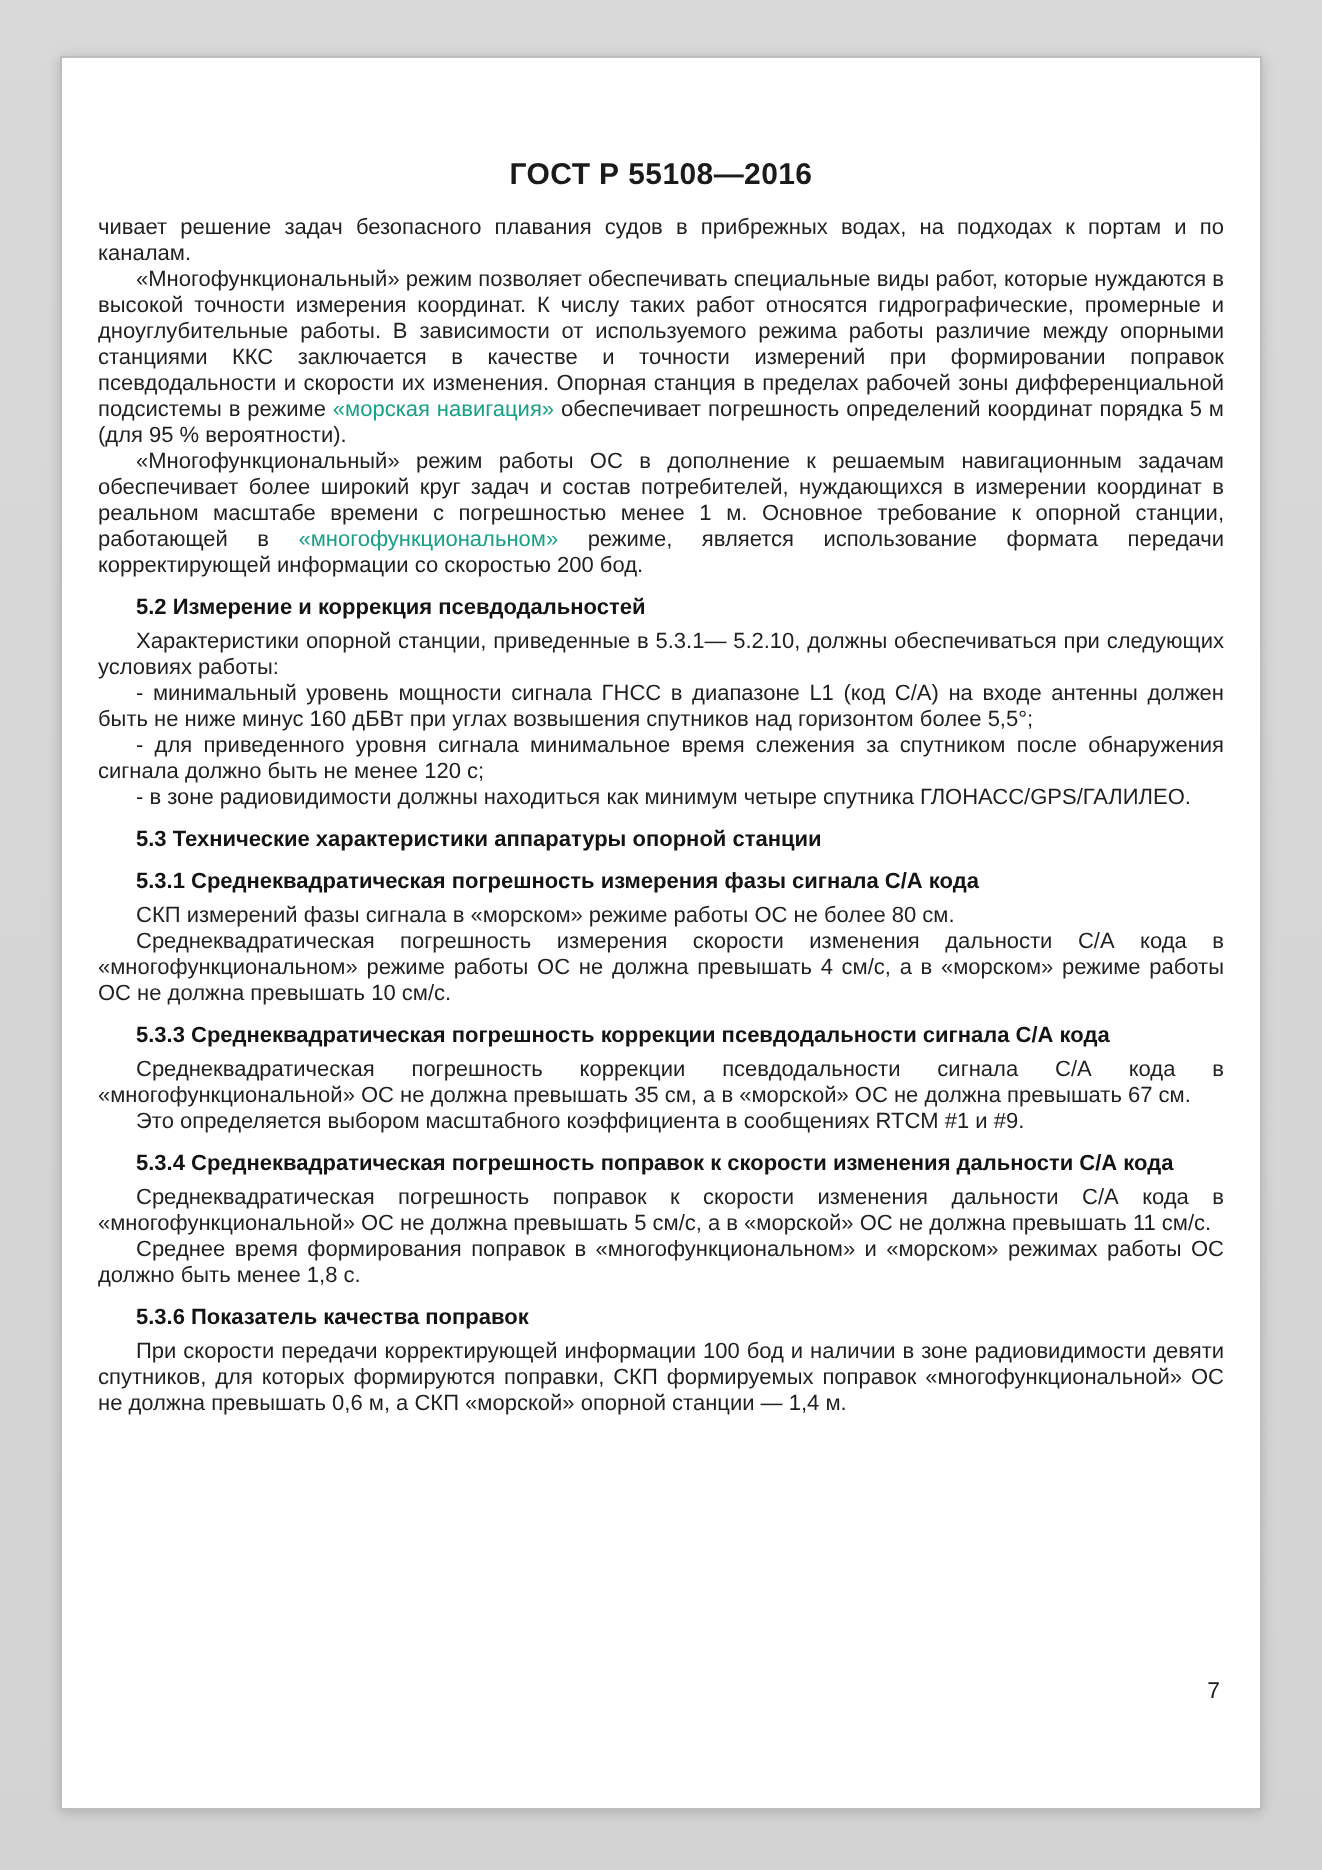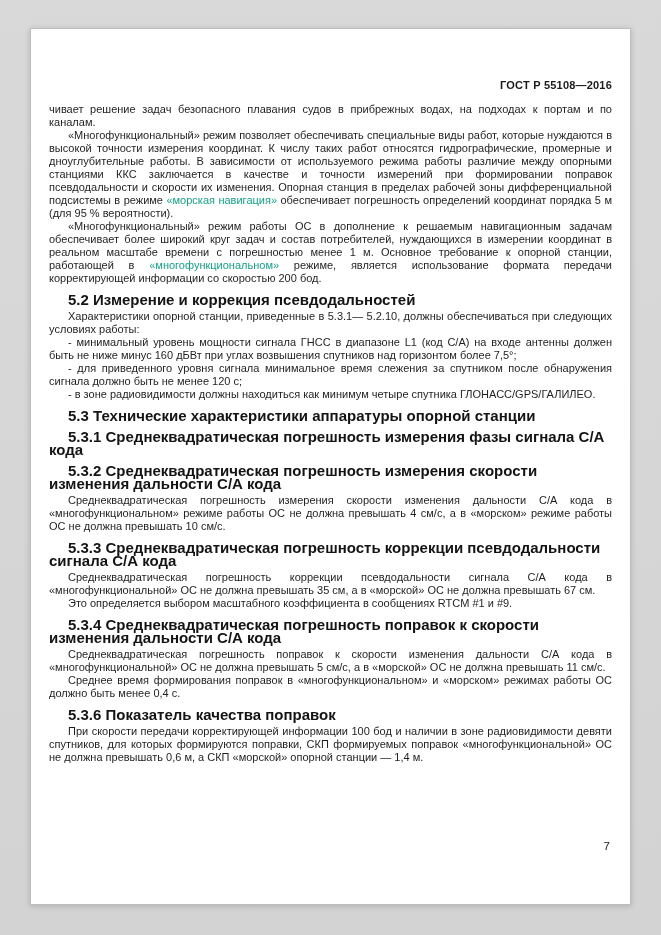--- a/index.html
+++ b/index.html
@@ -23,39 +23,39 @@
     width: 601px;
     height: 877px;
     box-sizing: border-box;
     background: #ffffff;
     border: 1px solid #bdbdbd;
     box-shadow: 0 1px 6px rgba(0,0,0,0.18);
     padding: 50px 18px 30px 18px;
     overflow: hidden;
   }
   .doc-header {
-    text-align: right;
+    text-align: center;
     font-weight: bold;
-    font-size: 11px;
+    font-size: 15px;
     color: #1b1b1b;
     margin: 0 0 12px 0;
     letter-spacing: 0.2px;
   }
   .para {
     margin: 0;
     font-size: 11px;
     line-height: 13px;
     color: #1f1f1f;
     text-align: justify;
     text-indent: 19px;
   }
   .para.noindent { text-indent: 0; }
   .heading {
     margin: 8px 0 4px 0;
-    font-size: 15px;
+    font-size: 11px;
     line-height: 13px;
     font-weight: bold;
     color: #141414;
     text-align: left;
     text-indent: 19px;
   }
   .hl { color: var(--hl-color, #16a086); }
   .page-number {
     position: absolute;
     right: 20px;
@@ -74,43 +74,43 @@
 
     <p class="para noindent">чивает решение задач безопасного плавания судов в прибрежных водах, на подходах к портам и по каналам.</p>
 
     <p class="para"><span>«Многофункциональный» режим позволяет обеспечивать специальные виды работ, которые нуждаются в высокой точности измерения координат. К числу таких работ относятся гидрографические, промерные и дноуглубительные работы. В зависимости от используемого режима работы различие между опорными станциями ККС заключается в качестве и точности измерений при формировании поправок псевдодальности и скорости их изменения. Опорная станция в пределах рабочей зоны дифференциальной подсистемы в режиме </span><span class="hl">«морская навигация»</span><span> обеспечивает погрешность определений координат порядка 5 м (для 95 % вероятности).</span></p>
 
     <p class="para"><span>«Многофункциональный» режим работы ОС в дополнение к решаемым навигационным задачам обеспечивает более широкий круг задач и состав потребителей, нуждающихся в измерении координат в реальном масштабе времени с погрешностью менее 1 м. Основное требование к опорной станции, работающей в </span><span class="hl">«многофункциональном»</span><span> режиме, является использование формата передачи корректирующей информации со скоростью 200 бод.</span></p>
 
     <h3 class="heading">5.2 Измерение и коррекция псевдодальностей</h3>
 
     <p class="para">Характеристики опорной станции, приведенные в 5.3.1— 5.2.10, должны обеспечиваться при следующих условиях работы:</p>
-    <p class="para">- минимальный уровень мощности сигнала ГНСС в диапазоне L1 (код С/А) на входе антенны должен быть не ниже минус 160 дБВт при углах возвышения спутников над горизонтом более 7,5°;</p>
+    <p class="para">- минимальный уровень мощности сигнала ГНСС в диапазоне L1 (код С/А) на входе антенны должен быть не ниже минус 160 дБВт при углах возвышения спутников над горизонтом более 5,5°;</p>
     <p class="para">- для приведенного уровня сигнала минимальное время слежения за спутником после обнаружения сигнала должно быть не менее 120 с;</p>
     <p class="para">- в зоне радиовидимости должны находиться как минимум четыре спутника ГЛОНАСС/GPS/ГАЛИЛЕО.</p>
 
     <h3 class="heading">5.3 Технические характеристики аппаратуры опорной станции</h3>
     <h3 class="heading">5.3.1 Среднеквадратическая погрешность измерения фазы сигнала С/А кода</h3>
 
+    <p class="para">СКП измерений фазы сигнала в «морском» режиме работы ОС не более 80 см.</p>
 
-    <h3 class="heading">5.3.2 Среднеквадратическая погрешность измерения скорости изменения дальности С/А кода</h3>
 
     <p class="para">Среднеквадратическая погрешность измерения скорости изменения дальности С/А кода в «многофункциональном» режиме работы ОС не должна превышать 4 см/с, а в «морском» режиме работы ОС не должна превышать 10 см/с.</p>
 
     <h3 class="heading">5.3.3 Среднеквадратическая погрешность коррекции псевдодальности сигнала С/А кода</h3>
 
     <p class="para">Среднеквадратическая погрешность коррекции псевдодальности сигнала С/А кода в «многофункциональной» ОС не должна превышать 35 см, а в «морской» ОС не должна превышать 67 см.</p>
     <p class="para">Это определяется выбором масштабного коэффициента в сообщениях RTCM #1 и #9.</p>
 
     <h3 class="heading">5.3.4 Среднеквадратическая погрешность поправок к скорости изменения дальности С/А кода</h3>
 
     <p class="para">Среднеквадратическая погрешность поправок к скорости изменения дальности С/А кода в «многофункциональной» ОС не должна превышать 5 см/с, а в «морской» ОС не должна превышать 11 см/с.</p>
 
 
-    <p class="para">Среднее время формирования поправок в «многофункциональном» и «морском» режимах работы ОС должно быть менее 0,4 с.</p>
+    <p class="para">Среднее время формирования поправок в «многофункциональном» и «морском» режимах работы ОС должно быть менее 1,8 с.</p>
 
     <h3 class="heading">5.3.6 Показатель качества поправок</h3>
 
     <p class="para">При скорости передачи корректирующей информации 100 бод и наличии в зоне радиовидимости девяти спутников, для которых формируются поправки, СКП формируемых поправок «многофункциональной» ОС не должна превышать 0,6 м, а СКП «морской» опорной станции — 1,4 м.</p>
 
     <div class="page-number">7</div>
   </div>
 </div>
 
 </body></html>

